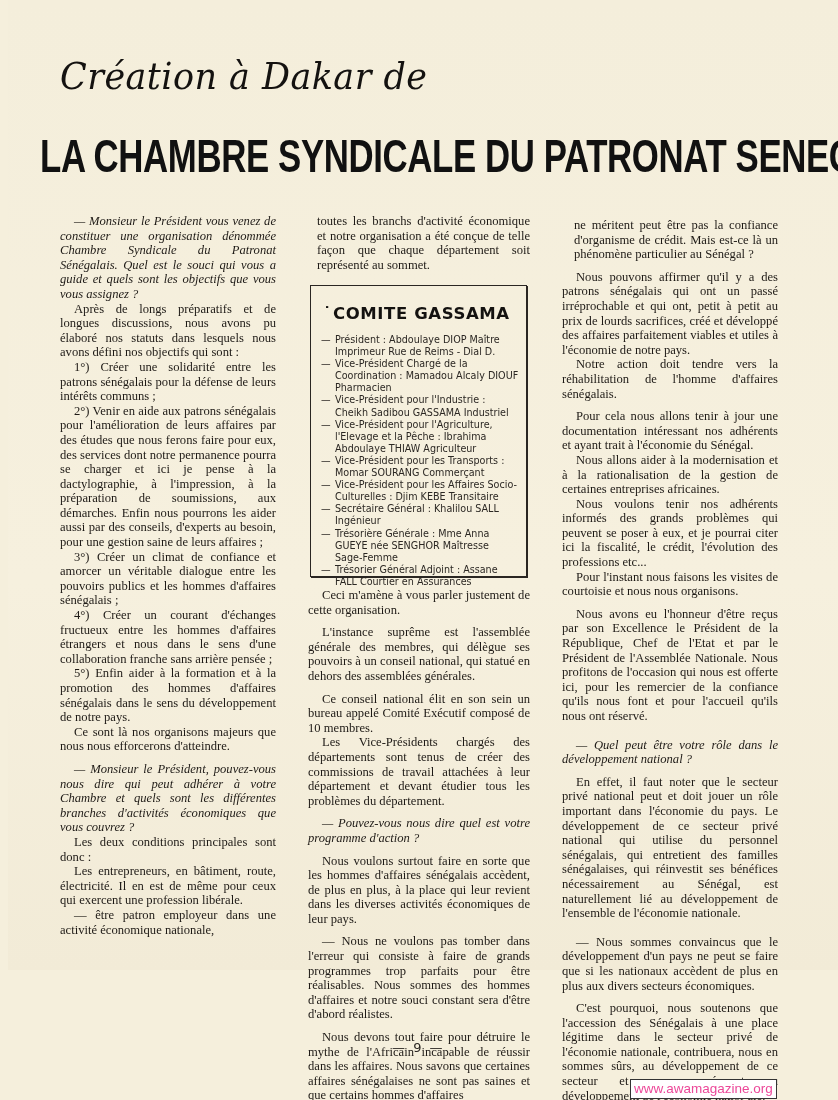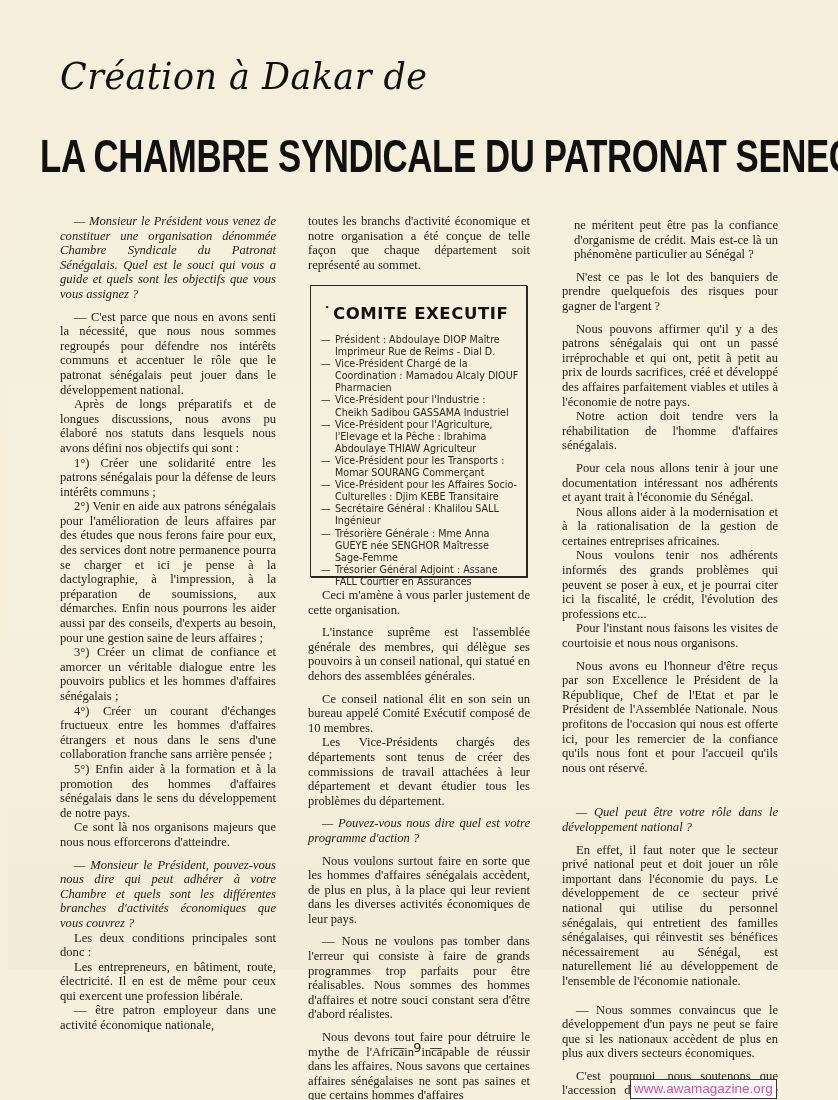--- a/index.html
+++ b/index.html
@@ -29,41 +29,40 @@
 <body>
 
 <div class="page">
   <div class="edge-right"></div>
 
   <div class="kicker">Création à Dakar de</div>
   <div class="headline">LA CHAMBRE SYNDICALE DU PATRONAT SENEGALAIS</div>
 
   <div class="col col1">
       <p class="q">— Monsieur le Président vous venez de constituer une organisation dénommée Chambre Syndicale du Patronat Sénégalais. Quel est le souci qui vous a guide et quels sont les objectifs que vous vous assignez ?</p>
-      <p class="gap">— C'est parce que nous en avons senti la nécessité, que nous nous sommes regroupés pour défendre nos intérêts communs et accentuer le rôle que le patronat sénégalais peut jouer dans le développement national.</p>
       <p>Après de longs préparatifs et de longues discussions, nous avons pu élaboré nos statuts dans lesquels nous avons défini nos objectifs qui sont :</p>
       <p>1°) Créer une solidarité entre les patrons sénégalais pour la défense de leurs intérêts communs ;</p>
       <p>2°) Venir en aide aux patrons sénégalais pour l'amélioration de leurs affaires par des études que nous ferons faire pour eux, des services dont notre permanence pourra se charger et ici je pense à la dactylographie, à l'impression, à la préparation de soumissions, aux démarches. Enfin nous pourrons les aider aussi par des conseils, d'experts au besoin, pour une gestion saine de leurs affaires ;</p>
       <p>3°) Créer un climat de confiance et amorcer un véritable dialogue entre les pouvoirs publics et les hommes d'affaires sénégalais ;</p>
       <p>4°) Créer un courant d'échanges fructueux entre les hommes d'affaires étrangers et nous dans le sens d'une collaboration franche sans arrière pensée ;</p>
       <p>5°) Enfin aider à la formation et à la promotion des hommes d'affaires sénégalais dans le sens du développement de notre pays.</p>
       <p>Ce sont là nos organisons majeurs que nous nous efforcerons d'atteindre.</p>
       <p class="q gap">— Monsieur le Président, pouvez-vous nous dire qui peut adhérer à votre Chambre et quels sont les différentes branches d'activités économiques que vous couvrez ?</p>
       <p>Les deux conditions principales sont donc :</p>
       <p>Les entrepreneurs, en bâtiment, route, électricité. Il en est de même pour ceux qui exercent une profession libérale.</p>
       <p>— être patron employeur dans une activité économique nationale,</p>
     </div>
 
   <div class="col col2">
-      <p style="text-indent: 0px;">toutes les branchs d'activité économique et notre organisation a été conçue de telle façon que chaque département soit représenté au sommet.</p>
+      <p style="text-indent: 0px; margin-left: 9px;">toutes les branchs d'activité économique et notre organisation a été conçue de telle façon que chaque département soit représenté au sommet.</p>
     </div>
 
   <div class="box">
     <div class="box-title">
-      <span class="dot">˙</span><span>COMITE EXECUTIF</span>
+      <span class="dot">˙</span><span>COMITE GASSAMA</span>
     </div>
     <div class="box-list" id="comite-list">
         <div class="box-item"><span class="dash">—</span><span>Président : Abdoulaye DIOP Maître Imprimeur Rue de Reims - Dial D.</span></div>
         <div class="box-item"><span class="dash">—</span><span>Vice-Président Chargé de la Coordination : Mamadou Alcaly DIOUF Pharmacien</span></div>
         <div class="box-item"><span class="dash">—</span><span>Vice-Président pour l'Industrie : Cheikh Sadibou GASSAMA Industriel</span></div>
         <div class="box-item"><span class="dash">—</span><span>Vice-Président pour l'Agriculture, l'Elevage et la Pêche : Ibrahima Abdoulaye THIAW Agriculteur</span></div>
         <div class="box-item"><span class="dash">—</span><span>Vice-Président pour les Transports : Momar SOURANG Commerçant</span></div>
         <div class="box-item"><span class="dash">—</span><span>Vice-Président pour les Affaires Socio-Culturelles : Djim KEBE Transitaire</span></div>
         <div class="box-item"><span class="dash">—</span><span>Secrétaire Général : Khalilou SALL Ingénieur</span></div>
         <div class="box-item"><span class="dash">—</span><span>Trésorière Générale : Mme Anna GUEYE née SENGHOR Maîtresse Sage-Femme</span></div>
@@ -77,29 +76,28 @@
       <p class="gap">Ce conseil national élit en son sein un bureau appelé Comité Exécutif composé de 10 membres.</p>
       <p>Les Vice-Présidents chargés des départements sont tenus de créer des commissions de travail attachées à leur département et devant étudier tous les problèmes du département.</p>
       <p class="q gap">— Pouvez-vous nous dire quel est votre programme d'action ?</p>
       <p class="gap">Nous voulons surtout faire en sorte que les hommes d'affaires sénégalais accèdent, de plus en plus, à la place qui leur revient dans les diverses activités économiques de leur pays.</p>
       <p class="gap">— Nous ne voulons pas tomber dans l'erreur qui consiste à faire de grands programmes trop parfaits pour être réalisables. Nous sommes des hommes d'affaires et notre souci constant sera d'être d'abord réalistes.</p>
       <p class="gap">Nous devons tout faire pour détruire le mythe de l'Africain incapable de réussir dans les affaires. Nous savons que certaines affaires sénégalaises ne sont pas saines et que certains hommes d'affaires</p>
     </div>
 
   <div class="col col3">
       <p style="text-indent: 0px; margin-left: 12px;">ne méritent peut être pas la confiance d'organisme de crédit. Mais est-ce là un phénomène particulier au Sénégal ?</p>
-      <p class="gap">N'est ce pas le lot des banquiers de prendre quelquefois des risques pour gagner de l'argent ?</p>
       <p class="gap">Nous pouvons affirmer qu'il y a des patrons sénégalais qui ont un passé irréprochable et qui ont, petit à petit au prix de lourds sacrifices, créé et développé des affaires parfaitement viables et utiles à l'économie de notre pays.</p>
       <p>Notre action doit tendre vers la réhabilitation de l'homme d'affaires sénégalais.</p>
       <p class="gap">Pour cela nous allons tenir à jour une documentation intéressant nos adhérents et ayant trait à l'économie du Sénégal.</p>
       <p>Nous allons aider à la modernisation et à la rationalisation de la gestion de certaines entreprises africaines.</p>
       <p>Nous voulons tenir nos adhérents informés des grands problèmes qui peuvent se poser à eux, et je pourrai citer ici la fiscalité, le crédit, l'évolution des professions etc...</p>
       <p>Pour l'instant nous faisons les visites de courtoisie et nous nous organisons.</p>
       <p class="gap">Nous avons eu l'honneur d'être reçus par son Excellence le Président de la République, Chef de l'Etat et par le Président de l'Assemblée Nationale. Nous profitons de l'occasion qui nous est offerte ici, pour les remercier de la confiance qu'ils nous font et pour l'accueil qu'ils nous ont réservé.</p>
-      <p class="q gap" style="margin-top: 30px; font-family: Liberation Serif, serif;">— Quel peut être votre rôle dans le développement national ?</p>
+      <p class="q gap" style="margin-top: 14px; font-family: Liberation Serif, serif;">— Quel peut être votre rôle dans le développement national ?</p>
       <p class="gap">En effet, il faut noter que le secteur privé national peut et doit jouer un rôle important dans l'économie du pays. Le développement de ce secteur privé national qui utilise du personnel sénégalais, qui entretient des familles sénégalaises, qui réinvestit ses bénéfices nécessairement au Sénégal, est naturellement lié au développement de l'ensemble de l'économie nationale.</p>
       <p class="gap" style="margin-top: 14px;">— Nous sommes convaincus que le développement d'un pays ne peut se faire que si les nationaux accèdent de plus en plus aux divers secteurs économiques.</p>
       <p class="gap">C'est pourquoi, nous soutenons que l'accession des Sénégalais à une place légitime dans le secteur privé de l'économie nationale, contribuera, nous en sommes sûrs, au développement de ce secteur et par conséquent au développement de l'économie natior ale.</p>
     </div>
 
   <div class="footer-num">— 9 —</div>
   <a class="watermark">www.awamagazine.org</a>
 </div>
 
 </body></html>

